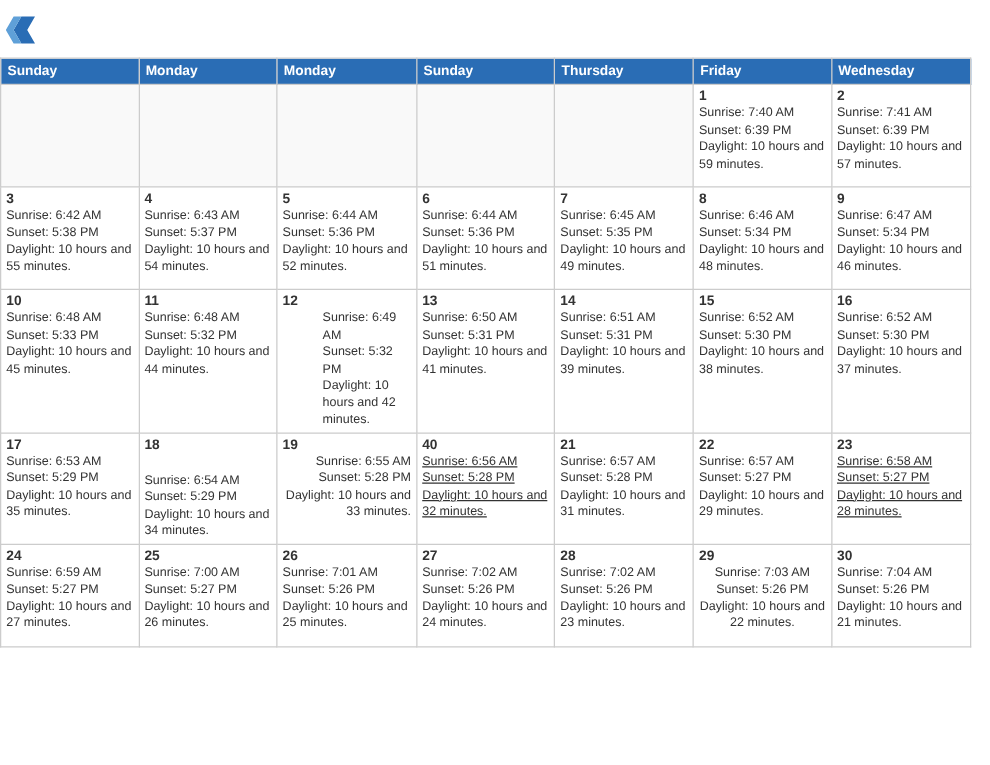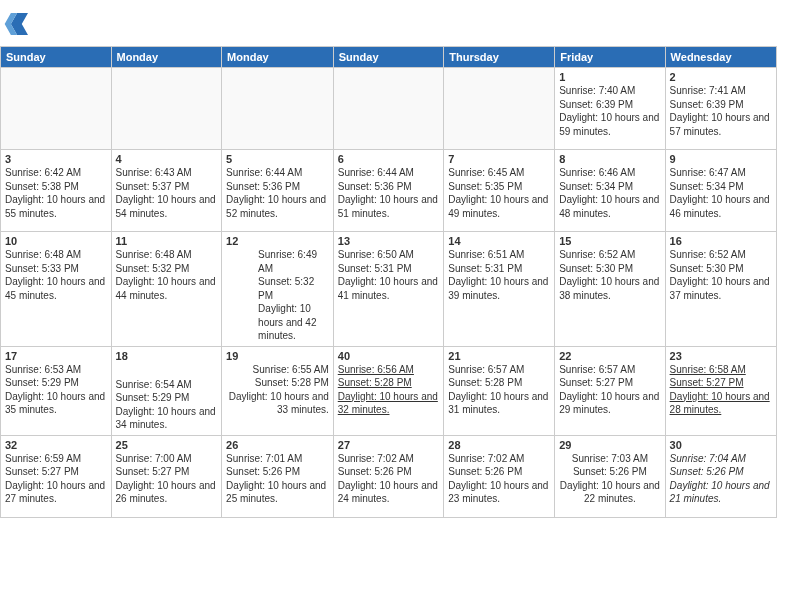--- a/index.html
+++ b/index.html
@@ -277,21 +277,21 @@
           </td>
           <td>
             <span class="day-num">23</span>
             <div class="day-info" style="white-space: pre-line; text-decoration: underline;">Sunrise: 6:58 AM
 Sunset: 5:27 PM
 Daylight: 10 hours and 28 minutes.</div>
           </td>
         </tr>
         <tr>
           <td>
-            <span class="day-num">32</span>
+            <span class="day-num">24</span>
             <div class="day-info" style="white-space: pre-line;">Sunrise: 6:59 AM
 Sunset: 5:27 PM
 Daylight: 10 hours and 27 minutes.</div>
           </td>
           <td>
             <span class="day-num">25</span>
             <div class="day-info" style="white-space: pre-line;">Sunrise: 7:00 AM
 Sunset: 5:27 PM
 Daylight: 10 hours and 26 minutes.</div>
           </td>
@@ -314,20 +314,20 @@
 Daylight: 10 hours and 23 minutes.</div>
           </td>
           <td>
             <span class="day-num">29</span>
             <div class="day-info" style="white-space: pre-line; text-align: center;">Sunrise: 7:03 AM
 Sunset: 5:26 PM
 Daylight: 10 hours and 22 minutes.</div>
           </td>
           <td>
             <span class="day-num">30</span>
-            <div class="day-info" style="white-space: pre-line; font-style: italic;">Sunrise: 7:04 AM
+            <div class="day-info" style="white-space: pre-line;">Sunrise: 7:04 AM
 Sunset: 5:26 PM
 Daylight: 10 hours and 21 minutes.</div>
           </td>
         </tr>
       </tbody>
   </table>
 </div>
 
 </body></html>

